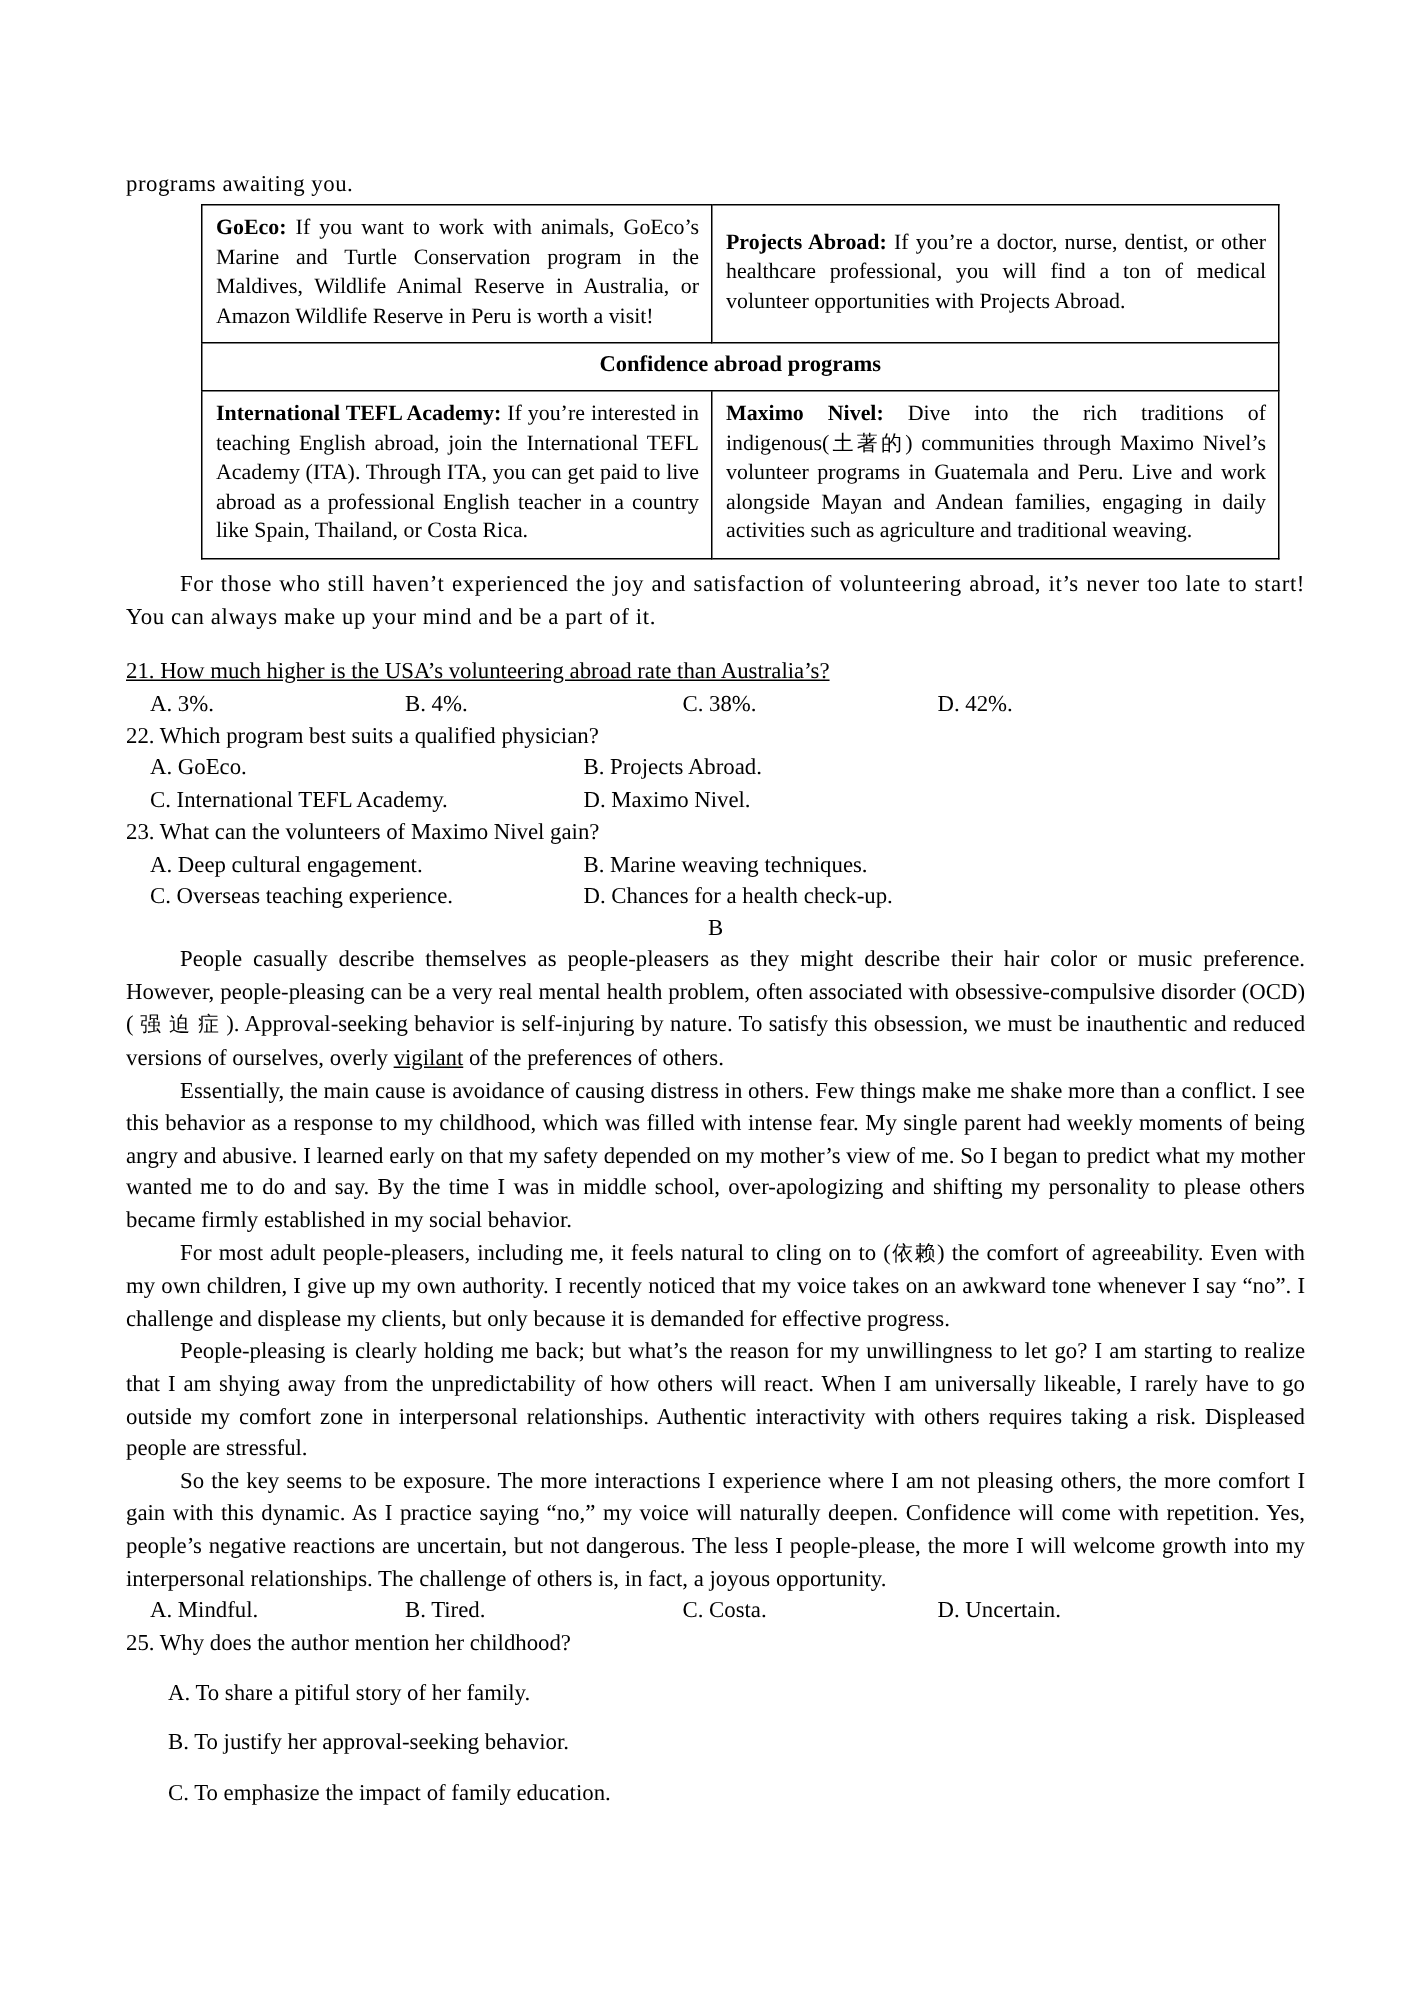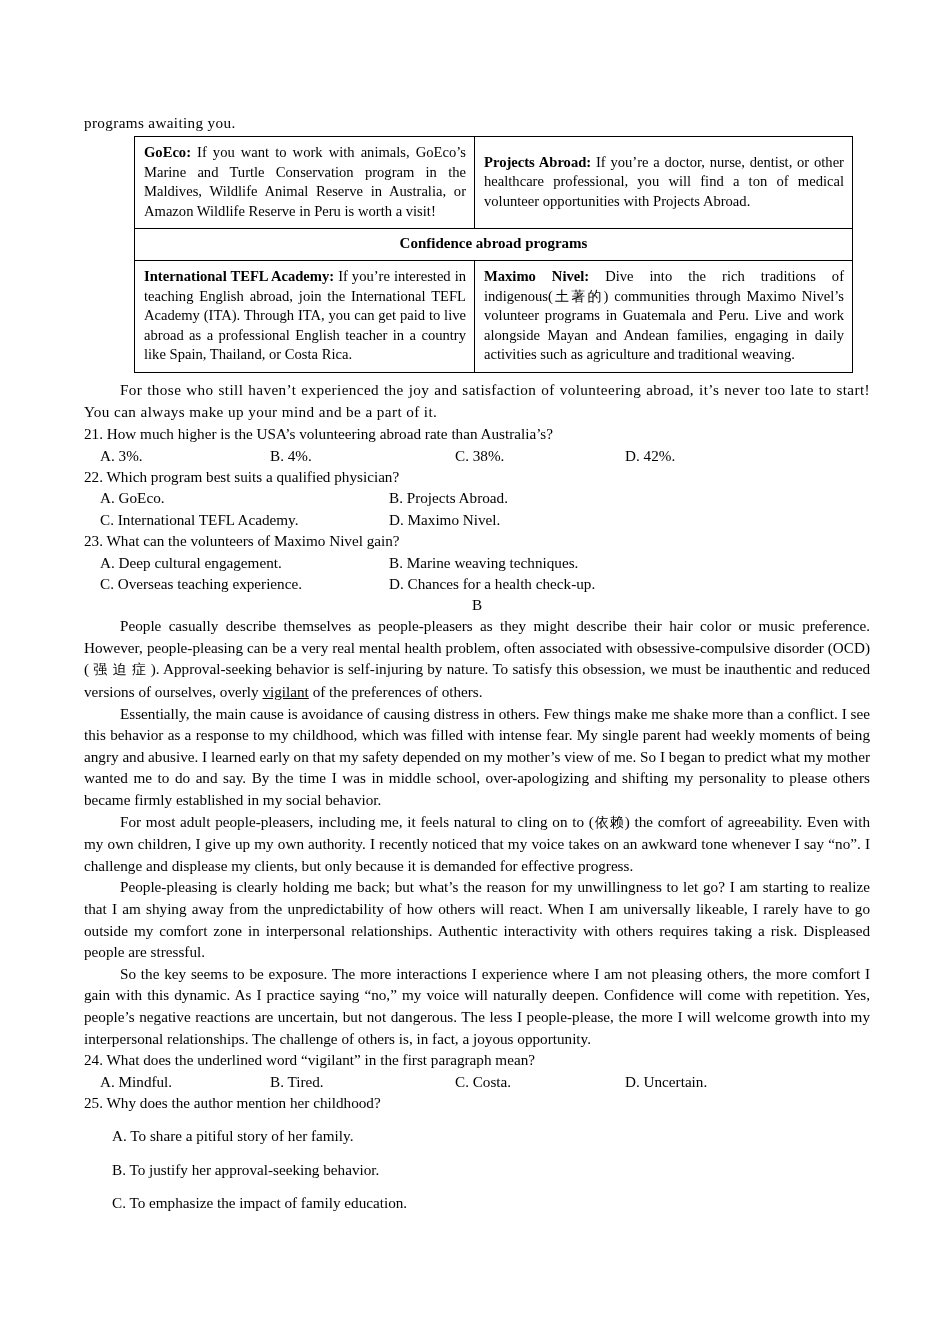--- a/index.html
+++ b/index.html
@@ -141,21 +141,21 @@
           </td>
           <td class="col-right">
             <span class="cell-title">Maximo Nivel:</span><span> Dive into the rich traditions of indigenous(</span><span class="cjk">土著的</span><span>) communities through Maximo Nivel’s volunteer programs in Guatemala and Peru. Live and work alongside Mayan and Andean families, engaging in daily activities such as agriculture and traditional weaving.</span>
           </td>
         </tr>
       </tbody>
     </table>
 
     <p class="para para-spaced" style="margin-top:6px;">For those who still haven’t experienced the joy and satisfaction of volunteering abroad, it’s never too late to start! You can always make up your mind and be a part of it.</p>
 
-    <p class="question" style="margin-top:1px;">21.  How  much  higher  is  the  USA’s  volunteering  abroad  rate  than  Australia’s?</p>
+    <p class="question" style="margin-top:15px;text-decoration:underline;">21.  How  much  higher  is  the  USA’s  volunteering  abroad  rate  than  Australia’s?</p>
     <div class="opt-row">
       <span class="opt c1">A.  3%.</span>
       <span class="opt c2">B.  4%.</span>
       <span class="opt c3">C.  38%.</span>
       <span class="opt c4">D.  42%.</span>
     </div>
 
     <p class="question">22.  Which  program  best  suits  a  qualified  physician?</p>
     <div class="opt-row">
       <span class="opt h1">A.  GoEco.</span>
@@ -181,21 +181,20 @@
     <p class="para"><span>People casually describe themselves as people-pleasers as they might describe their hair color or music preference. However, people-pleasing can be a very real mental health problem, often associated with obsessive-compulsive disorder (OCD) ( </span><span class="cjk">强 迫 症</span><span> ). Approval-seeking behavior is self-injuring by nature. To satisfy this obsession, we must be inauthentic and reduced versions of ourselves, overly  </span><u class="vigilant">vigilant</u><span>  of the preferences of others.</span></p>
 
     <p class="para">Essentially, the main cause is avoidance of causing distress in others. Few things make me shake more than a conflict. I see this behavior as a response to my childhood, which was filled with intense fear. My single parent had weekly moments of being angry and abusive. I learned early on that my safety depended on my mother’s view of me. So I began to predict what my mother wanted me to do and say. By the time I was in middle school, over-apologizing and shifting my personality to please others became firmly established in my social behavior.</p>
 
     <p class="para"><span>For most adult people-pleasers, including me, it feels natural to cling on to (</span><span class="cjk">依赖</span><span>) the comfort of agreeability. Even with my own children, I give up my own authority. I recently noticed that my voice takes on an awkward tone whenever I say “no”. I challenge and displease my clients, but only because it is demanded for effective progress.</span></p>
 
     <p class="para">People-pleasing is clearly holding me back; but what’s the reason for my unwillingness to let go? I am starting to realize that I am shying away from the unpredictability of how others will react. When I am universally likeable, I rarely have to go outside my comfort zone in interpersonal relationships. Authentic interactivity with others requires taking a risk.  Displeased people are stressful.</p>
 
     <p class="para">So the key seems to be exposure. The more interactions I experience where I am not pleasing others, the more comfort I gain with this dynamic. As I practice saying “no,” my voice will naturally deepen. Confidence will come with repetition. Yes, people’s negative reactions are uncertain, but not dangerous. The less I people-please, the more I will welcome growth into my interpersonal relationships. The challenge of others is, in fact, a joyous opportunity.</p>
 
-    <p class="question">24. What does the underlined word “vigilant” in the first paragraph mean?</p>
     <div class="opt-row">
       <span class="opt c1">A. Mindful.</span>
       <span class="opt c2">B. Tired.</span>
       <span class="opt c3">C. Costa.</span>
       <span class="opt c4">D. Uncertain.</span>
     </div>
 
     <p class="question">25. Why does the author mention her childhood?</p>
     <p class="opt-stack">A. To share  a  pitiful  story  of  her  family.</p>
     <p class="opt-stack">B. To justify her approval-seeking behavior.</p>

